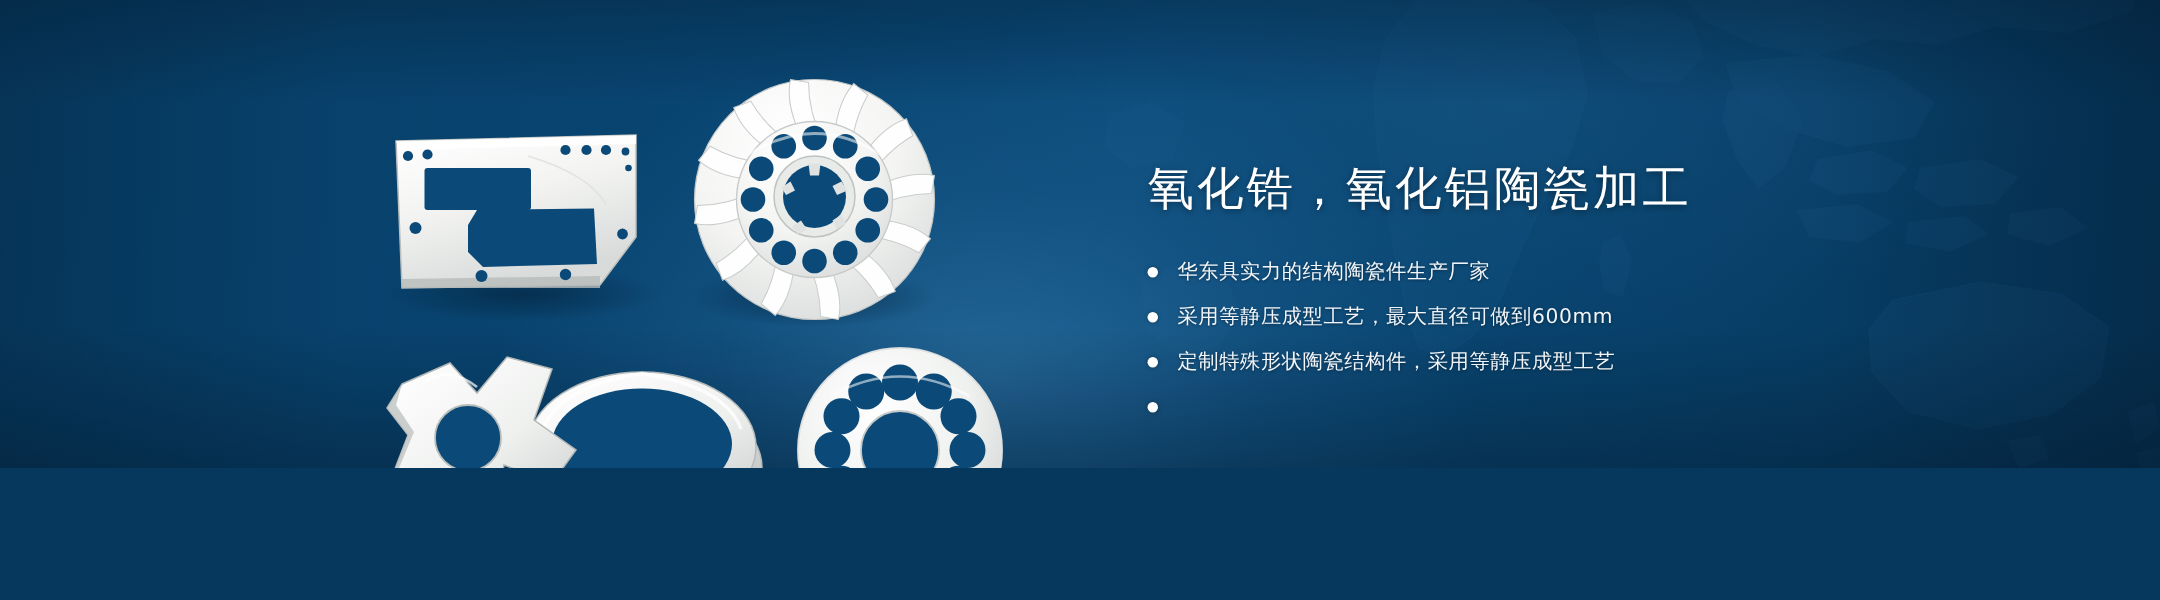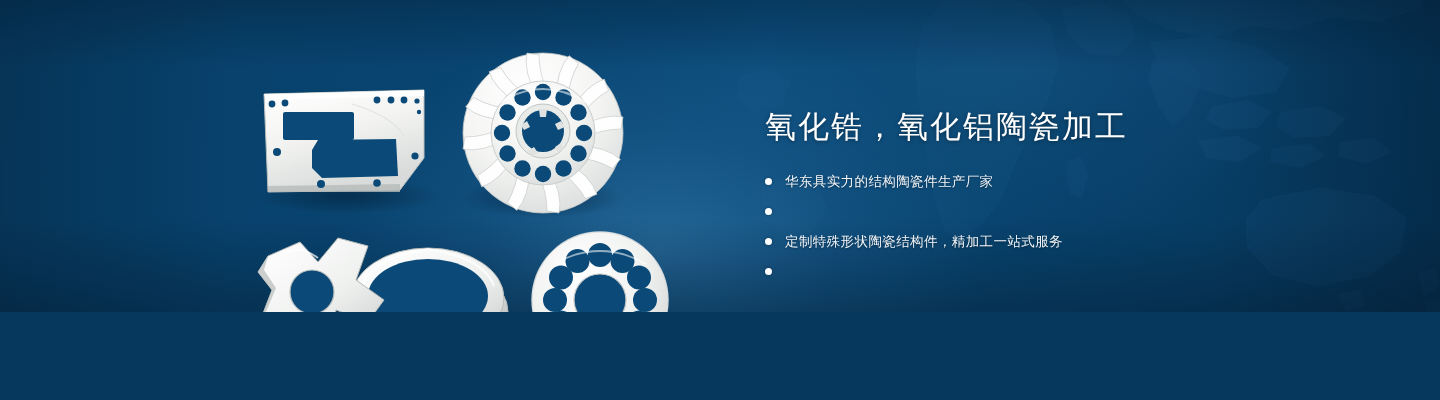--- a/index.html
+++ b/index.html
@@ -350,25 +350,26 @@
 
     <div class="bullets">
 
       <div class="bullet">
         <span class="bullet-dot"></span>
         <span class="bullet-text">华东具实力的结构陶瓷件生产厂家</span>
       </div>
 
       <div class="bullet">
         <span class="bullet-dot"></span>
+        <span class="bullet-text">采用等静压成型工艺，最大直径可做到600mm</span>
       </div>
 
       <div class="bullet">
         <span class="bullet-dot"></span>
-        <span class="bullet-text">定制特殊形状陶瓷结构件，精加工一站式服务</span>
+        <span class="bullet-text">定制特殊形状陶瓷结构件，采用等静压成型工艺</span>
       </div>
 
       <div class="bullet">
         <span class="bullet-dot"></span>
       </div>
 
     </div>
   </div>
 
 </div>

